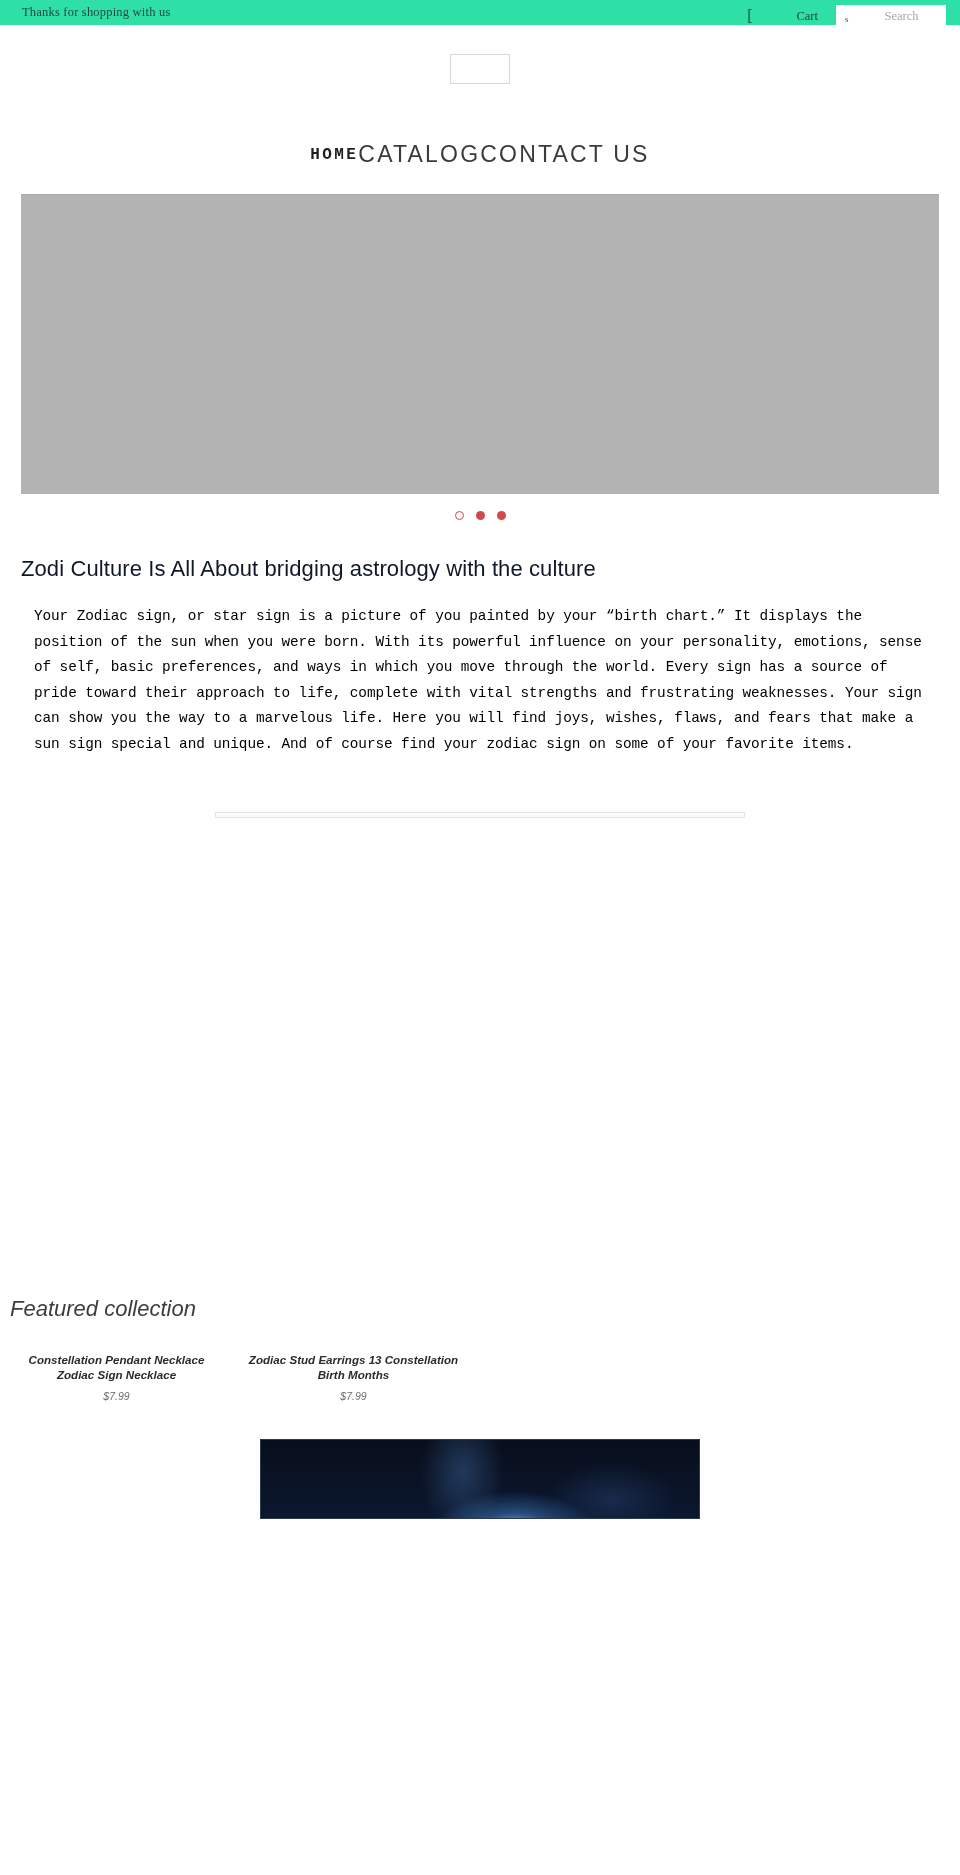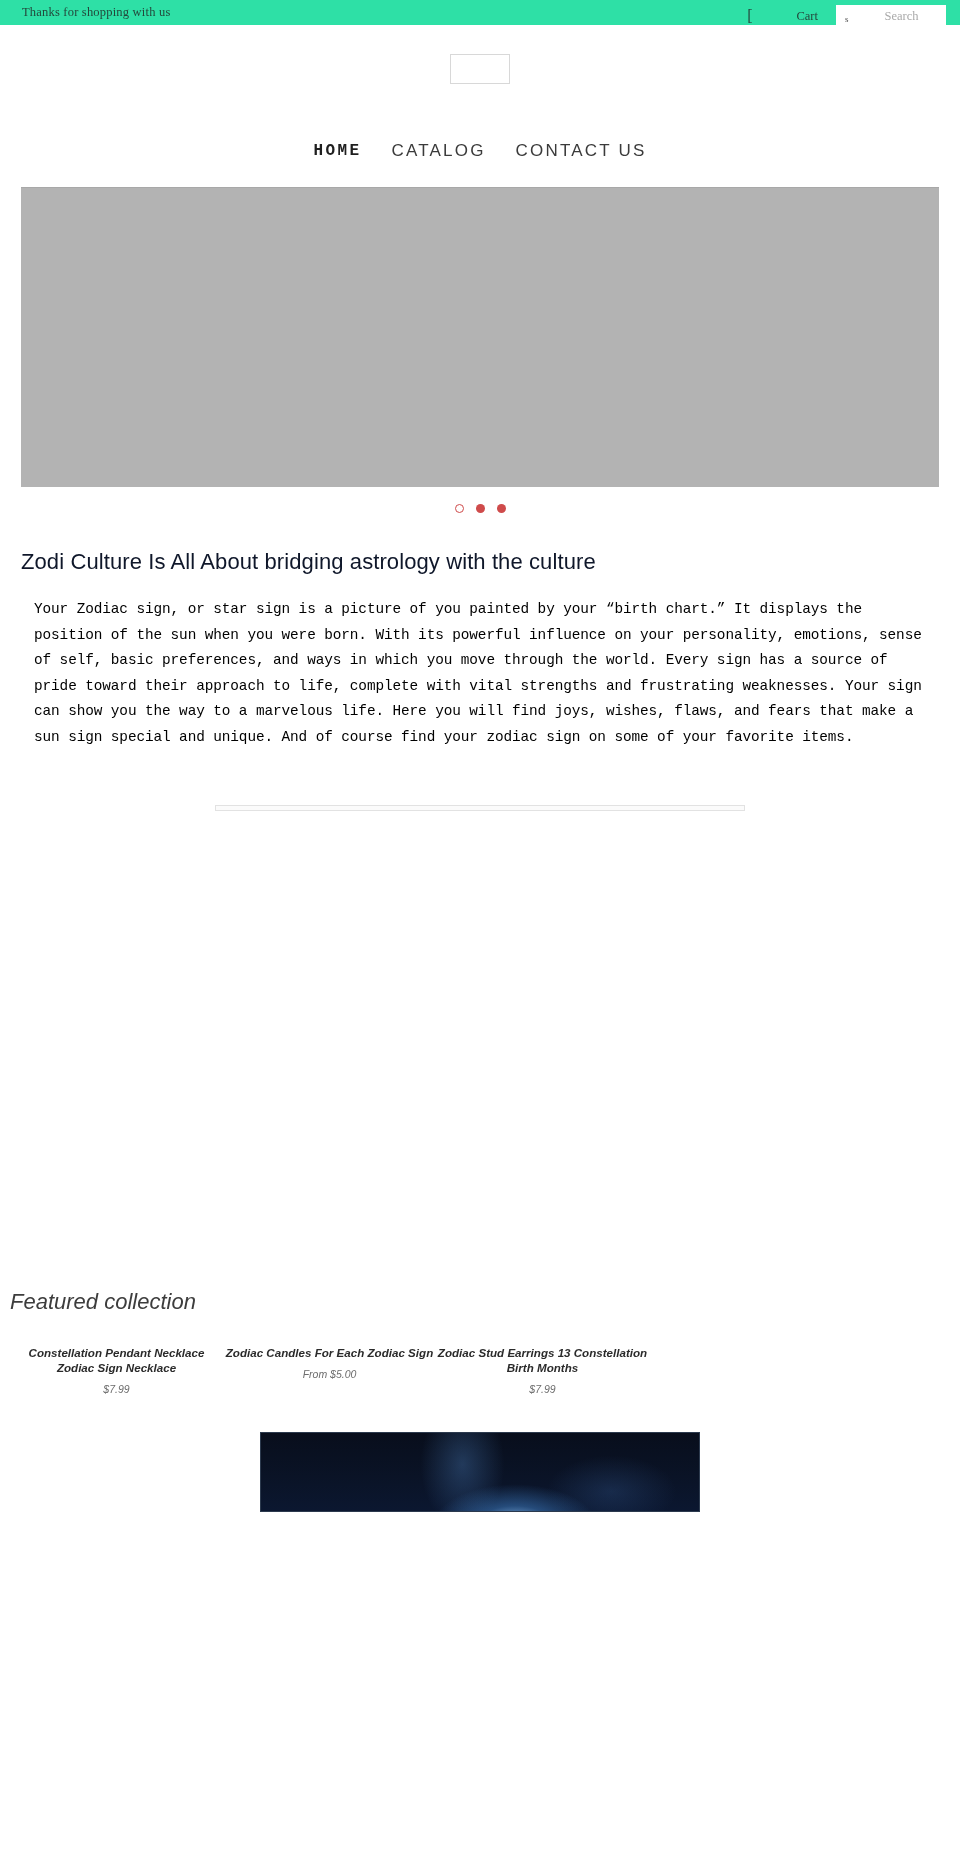--- a/index.html
+++ b/index.html
@@ -105,28 +105,27 @@
     height:30px;
     border:1px solid #d8d8d8;
     background:#ffffff;
   }
 
   
   .nav{
     display:flex;
     justify-content:center;
     align-items:center;
-    gap:30px;
     padding-top:54px;
     padding-bottom:26px;
   }
   .nav a{
     text-decoration:none;
     font-family:"Liberation Sans", sans-serif;
-    font-size:17px;
+    font-size:23px;
     letter-spacing:2.2px;
     color:#3b3b3b;
   }
   .nav a.active{
     font-weight:bold;
     font-family:"Liberation Mono", monospace;
     letter-spacing:2.4px;
     color:#1f1f1f;
     font-size:16px;
   }
@@ -201,20 +200,21 @@
   }
   .featured h2{
     margin:0 0 14px 0;
     font-family:"Liberation Sans", sans-serif;
     font-weight:normal;
     font-size:22px;
     color:#3d3d3d;
   }
   .grid{
     display:flex;
+    gap:24px;
   }
   .card{ width:213px; }
   .card-img{
     width:213px;
     height:210px;
     background:#fafafa;
   }
   .card-title{
     display:block;
     margin-top:16px;
@@ -301,25 +301,20 @@
 <section class="featured">
   <h2>Featured collection</h2>
   <div class="grid">
 
     <div class="card">
       <a class="card-img" href="#"></a>
       <a class="card-title" href="#">Constellation Pendant Necklace Zodiac Sign Necklace</a>
       <span class="card-price">$7.99</span>
     </div>
 
-    <div class="card">
-      <a class="card-img" href="#"></a>
-      <a class="card-title" href="#">Zodiac Candles For Each Zodiac Sign</a>
-      <span class="card-price">From $5.00</span>
-    </div>
 
     <div class="card">
       <a class="card-img" href="#"></a>
       <a class="card-title" href="#">Zodiac Stud Earrings 13 Constellation Birth Months</a>
       <span class="card-price">$7.99</span>
     </div>
 
 
   </div>
 </section>

